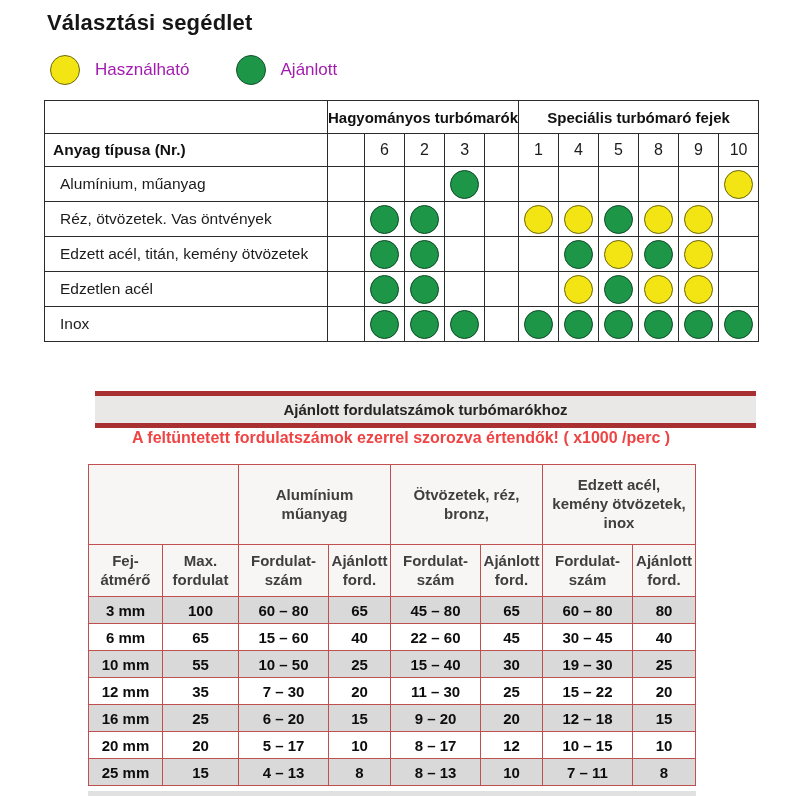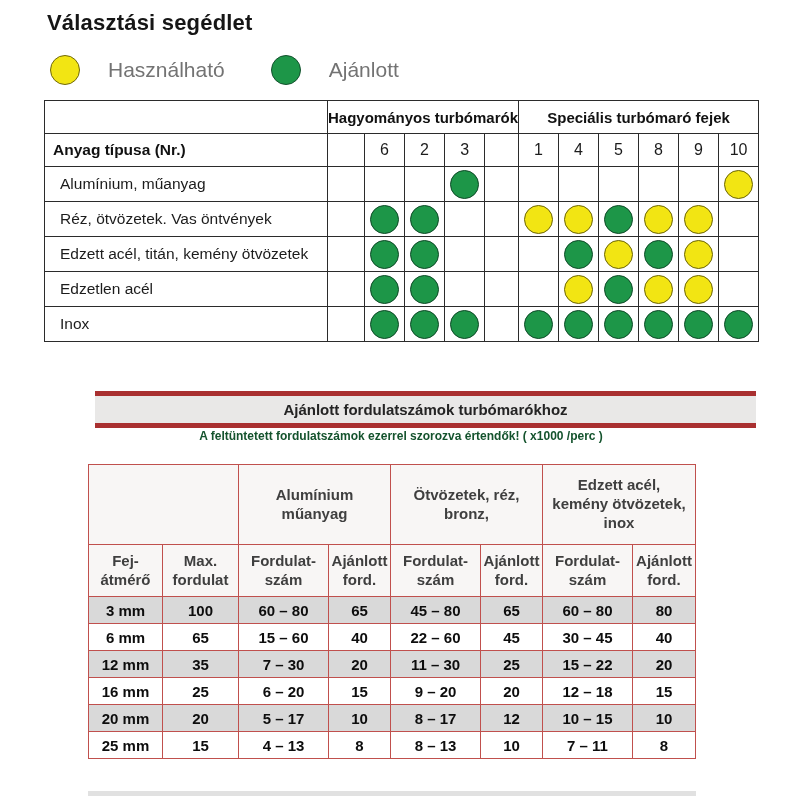--- a/index.html
+++ b/index.html
@@ -13,21 +13,21 @@
   .page { position: relative; width: 799px; height: 797px; overflow: hidden; background:#fff; }
 
   
   #title { position: absolute; left: 47px; top: 10px; font-size: 22px; font-weight: bold; color: #161616; letter-spacing: 0.2px; }
   #legend { position: absolute; left: 50px; top: 55px; display: flex; align-items: center; }
   .legend-item { display: flex; align-items: center; }
   .legend-item + .legend-item { margin-left: 46px; }
   .legend-dot { width: 30px; height: 30px; border-radius: 50%; flex: 0 0 auto; }
   .legend-dot.yellow { background: var(--yellow); border: 1px solid #70680a; }
   .legend-dot.green  { background: var(--green);  border: 1px solid #14512e; }
-  .legend-label { margin-left: 28px; font-size: 21px; color: #737373; }
+  .legend-label { margin-left: 15px; font-size: 17px; color: #a21caf; }
 
   
   #table1 { position: absolute; left: 44px; top: 100px; border-collapse: collapse; table-layout: fixed; }
   #table1 th, #table1 td { border: 1px solid var(--t1border); padding: 0; overflow: hidden; }
   #table1 thead tr { height: 33px; }
   #table1 tbody tr { height: 35px; }
   #table1 .group-th { font-size: 15px; font-weight: bold; text-align: center; color: #111; white-space: nowrap; }
   #table1 .mat-h { text-align: left; padding-left: 8px; font-size: 15.5px; font-weight: bold; color: #111; white-space: nowrap; }
   #table1 .num { font-weight: normal; font-size: 16px; text-align: center; color: #1c1c1c; }
   #table1 td.mat-name { text-align: left; padding-left: 15px; font-size: 15.5px; font-weight: normal; color: #1c1c1c; white-space: nowrap; }
@@ -38,21 +38,21 @@
 
   
   #banner {
     position: absolute; left: 95px; top: 391px; width: 661px;
     background: #e9e8e7;
     border-top: 5px solid var(--red);
     border-bottom: 5px solid var(--red);
     text-align: center; font-weight: bold; font-size: 15px; color: #242424;
     padding: 5px 4px;
   }
-  #note { position: absolute; left: 47px; top: 429px; width: 708px; text-align: center; font-weight: bold; font-size: 12px; color: #14532d; }
+  #note { position: absolute; left: 47px; top: 429px; width: 708px; text-align: center; font-weight: bold; font-size: 16px; color: #ef4444; }
 
   
   #table2 { position: absolute; left: 88px; top: 464px; border-collapse: collapse; table-layout: fixed; }
   #table2 th, #table2 td { border: 1px solid var(--redborder); padding: 0; }
   #table2 thead th {
     font-weight: bold; color: var(--hdrgray); font-size: 15px; text-align: center;
     white-space: pre-line; background: #f8f6f5; line-height: 1.25;
   }
   #table2 .g-row { height: 80px; }
   #table2 .c-row { height: 52px; }
@@ -310,20 +310,30 @@
           <td>6 mm</td>
           <td>65</td>
           <td>15 – 60</td>
           <td>40</td>
           <td>22 – 60</td>
           <td>45</td>
           <td>30 – 45</td>
           <td>40</td>
         </tr>
         <tr>
+          <td>10 mm</td>
+          <td>55</td>
+          <td>10 – 50</td>
+          <td>25</td>
+          <td>15 – 40</td>
+          <td>30</td>
+          <td>19 – 30</td>
+          <td>25</td>
+        </tr>
+        <tr>
           <td>12 mm</td>
           <td>35</td>
           <td>7 – 30</td>
           <td>20</td>
           <td>11 – 30</td>
           <td>25</td>
           <td>15 – 22</td>
           <td>20</td>
         </tr>
         <tr>

